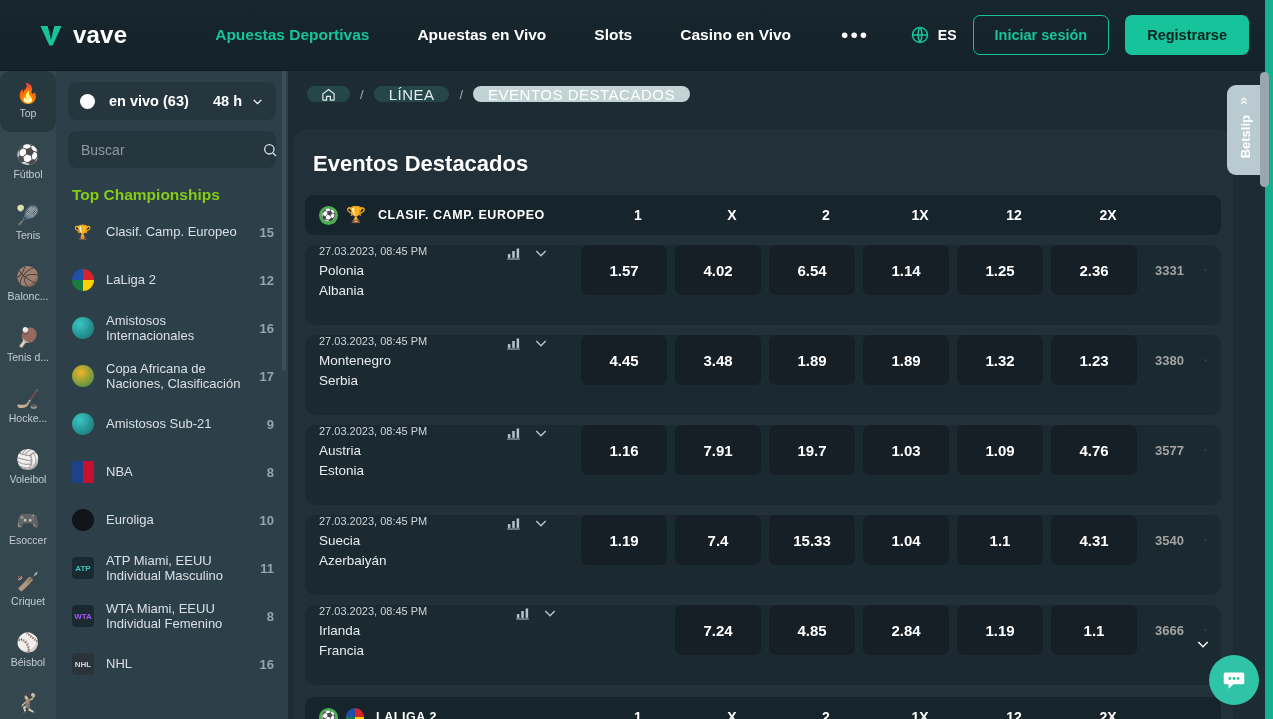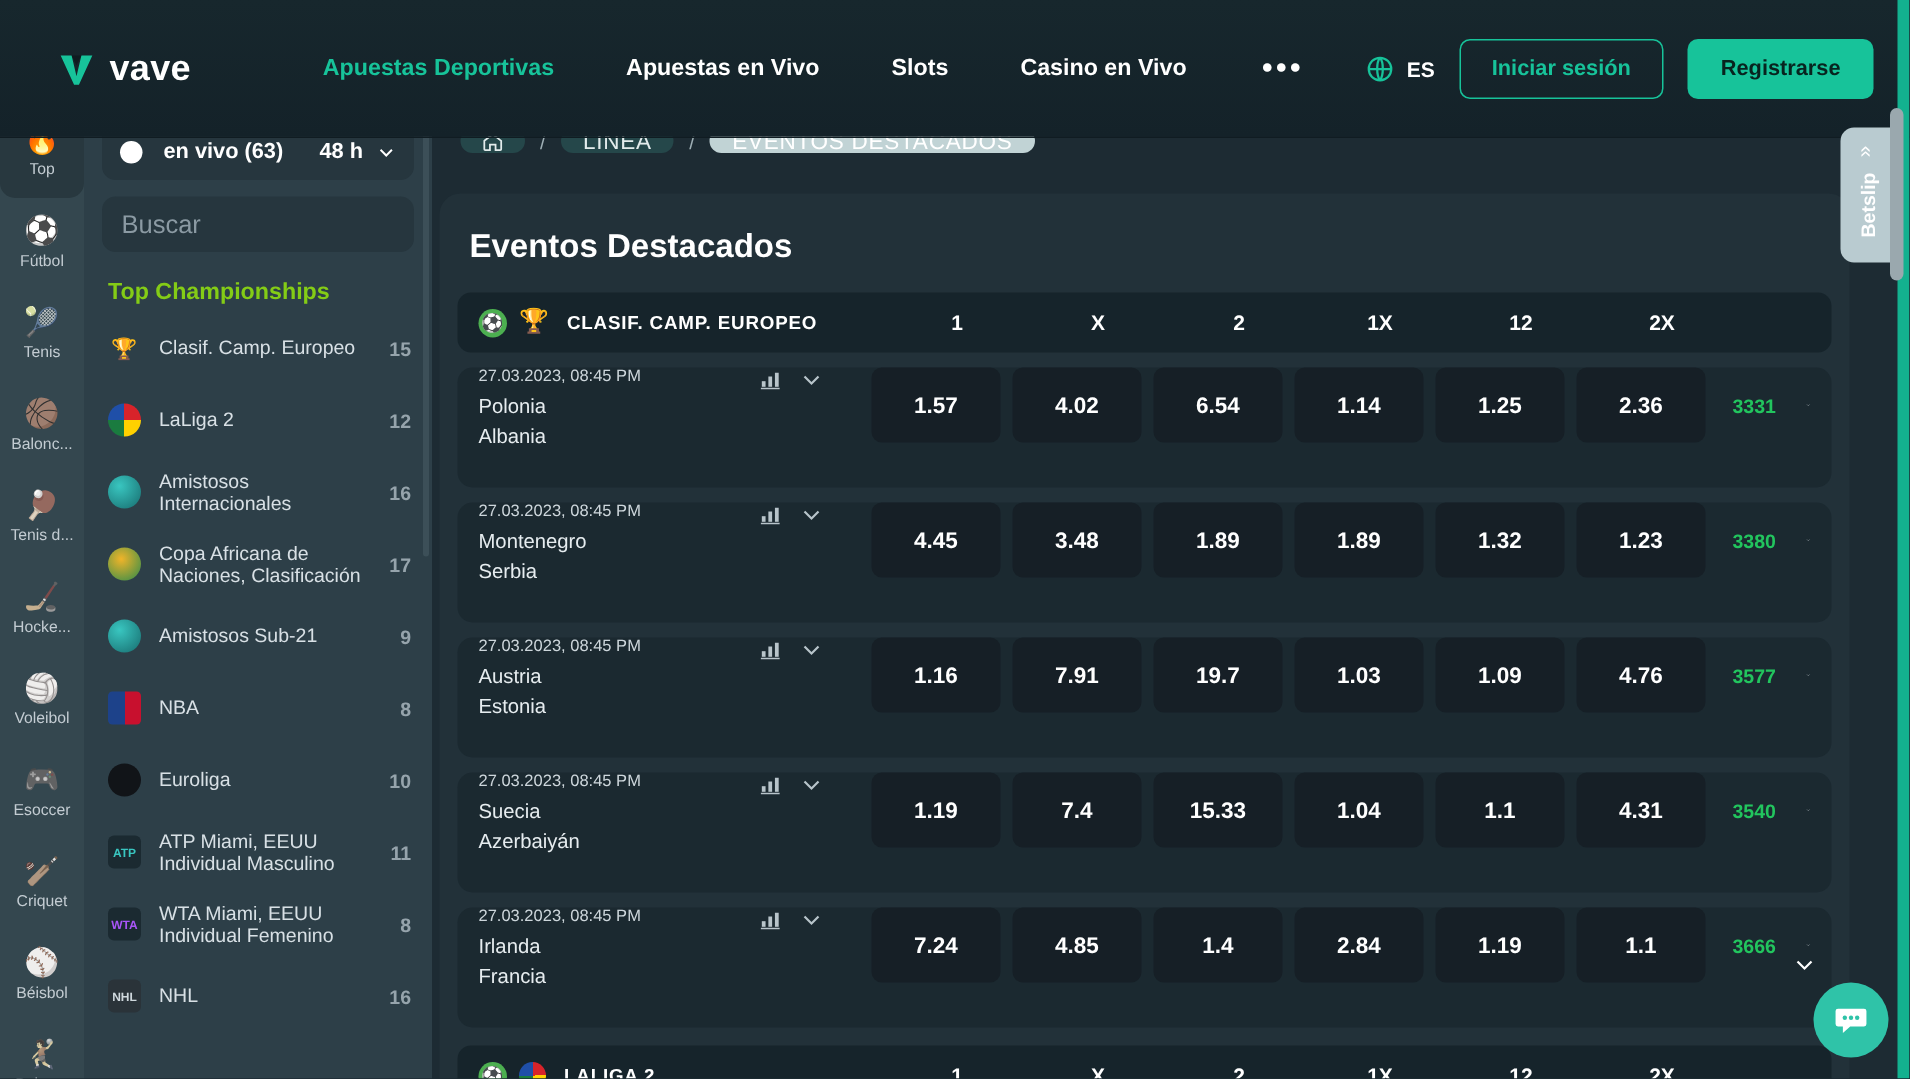--- a/index.html
+++ b/index.html
@@ -6,21 +6,21 @@
   html, body {
     width: 1273px; height: 719px;
     background: #1d2b33;
     font-family: "Liberation Sans", sans-serif;
     overflow: hidden;
   }
   body { position: relative; }
 
   
   .header {
-    position: absolute; top: 0; left: 0; width: 1273px; height: 92px;
+    position: absolute; top: 0; left: 0; width: 1273px; height: 71px;
     background: linear-gradient(180deg, #17272d 0%, #142229 100%);
     display: flex; align-items: center;
     border-bottom: 1px solid #101c22;
     z-index: 40;
   }
   .logo-wrap { display: flex; align-items: center; gap: 9px; margin-left: 38px; }
   .logo-mark { width: 26px; height: 26px; }
   .logo-text { color: #ffffff; font-size: 24px; font-weight: 700; letter-spacing: .2px; }
 
   .nav { display: flex; align-items: center; margin-left: 64px; gap: 0; }
@@ -75,21 +75,21 @@
   .live-text { color:#ffffff; font-size:14.5px; font-weight:700; margin-left:14px;}
   .live-hours { color:#ffffff; font-size:14.5px; font-weight:700; margin-left:auto; }
   .live-chev { color:#ffffff; margin-left:9px; display:flex; }
 
   .search-box {
     margin:11px 12px 0 12px; height:37px; background:#26363e; border-radius:9px;
     display:flex; align-items:center; padding:0 13px;
   }
   .search-input {
     flex:1; background:transparent; border:none; outline:none;
-    color:#e8eef1; font-size:17px; font-family:"Liberation Sans", sans-serif;
+    color:#e8eef1; font-size:14px; font-family:"Liberation Sans", sans-serif;
   }
   .search-input::placeholder { color:#8b9aa3; }
   .search-ico { color:#d6dee3; display:flex; cursor:pointer; }
 
   .champ-title { color:#84cc16; font-size:15.5px; font-weight:700; margin:18px 0 4px 16px; }
   .champ-list { }
   .champ-row {
     display:flex; align-items:center; height:48px; padding:0 14px 0 16px; cursor:pointer;
   }
   .champ-logo {
@@ -156,21 +156,21 @@
   .m-tools { display:flex; align-items:center; gap:12px; width:70px; }
   .m-tool { color:#b8c4ca; cursor:pointer; display:flex; }
   .odds-wrap { display:flex; margin-left:auto; align-items:center; }
   .odd-cell {
     width:86px; height:50px; margin-left:8px; background:#161f26; border-radius:7px;
     display:flex; align-items:center; justify-content:center;
     color:#ffffff; font-size:15px; font-weight:700; cursor:pointer;
   }
   .m-more {
     display:flex; align-items:center; gap:20px; margin-left:18px; width:52px;
-    color:#22c55e; font-size:13px; font-weight:600; cursor:pointer;
+    color:#a3a3a3; font-size:13px; font-weight:600; cursor:pointer;
   }
 
   
   .betslip {
     position:absolute; top:85px; right:10px; width:36px; height:90px;
     background:#b9cbd0; border-radius:9px 0 0 9px; z-index:45;
     display:flex; flex-direction:column; align-items:center; padding-top:8px;
     cursor:pointer;
   }
   .betslip-chev { color:#ffffff; font-size:14px; transform:rotate(90deg); margin-bottom:6px;}
@@ -562,21 +562,20 @@
         </span>
         <span class="m-tool">
           <svg width="16" height="16" viewBox="0 0 24 24" fill="none" stroke="#b8c4ca" stroke-width="2.2">
               <path d="M5 9l7 7 7-7"></path>
             </svg>
         </span>
       </div>
       <div class="odds-wrap">
         <span class="odd-cell">7.24</span>
         <span class="odd-cell">4.85</span>
-        <span class="odd-cell">1.4</span>
         <span class="odd-cell">2.84</span>
         <span class="odd-cell">1.19</span>
         <span class="odd-cell">1.1</span>
         <span class="m-more">
           <span>3666</span>
           <svg width="14" height="14" viewBox="0 0 24 24" fill="none" stroke="#c7d0d6" stroke-width="2.2">
               <path d="M5 9l7 7 7-7"></path>
             </svg>
         </span>
       </div>

